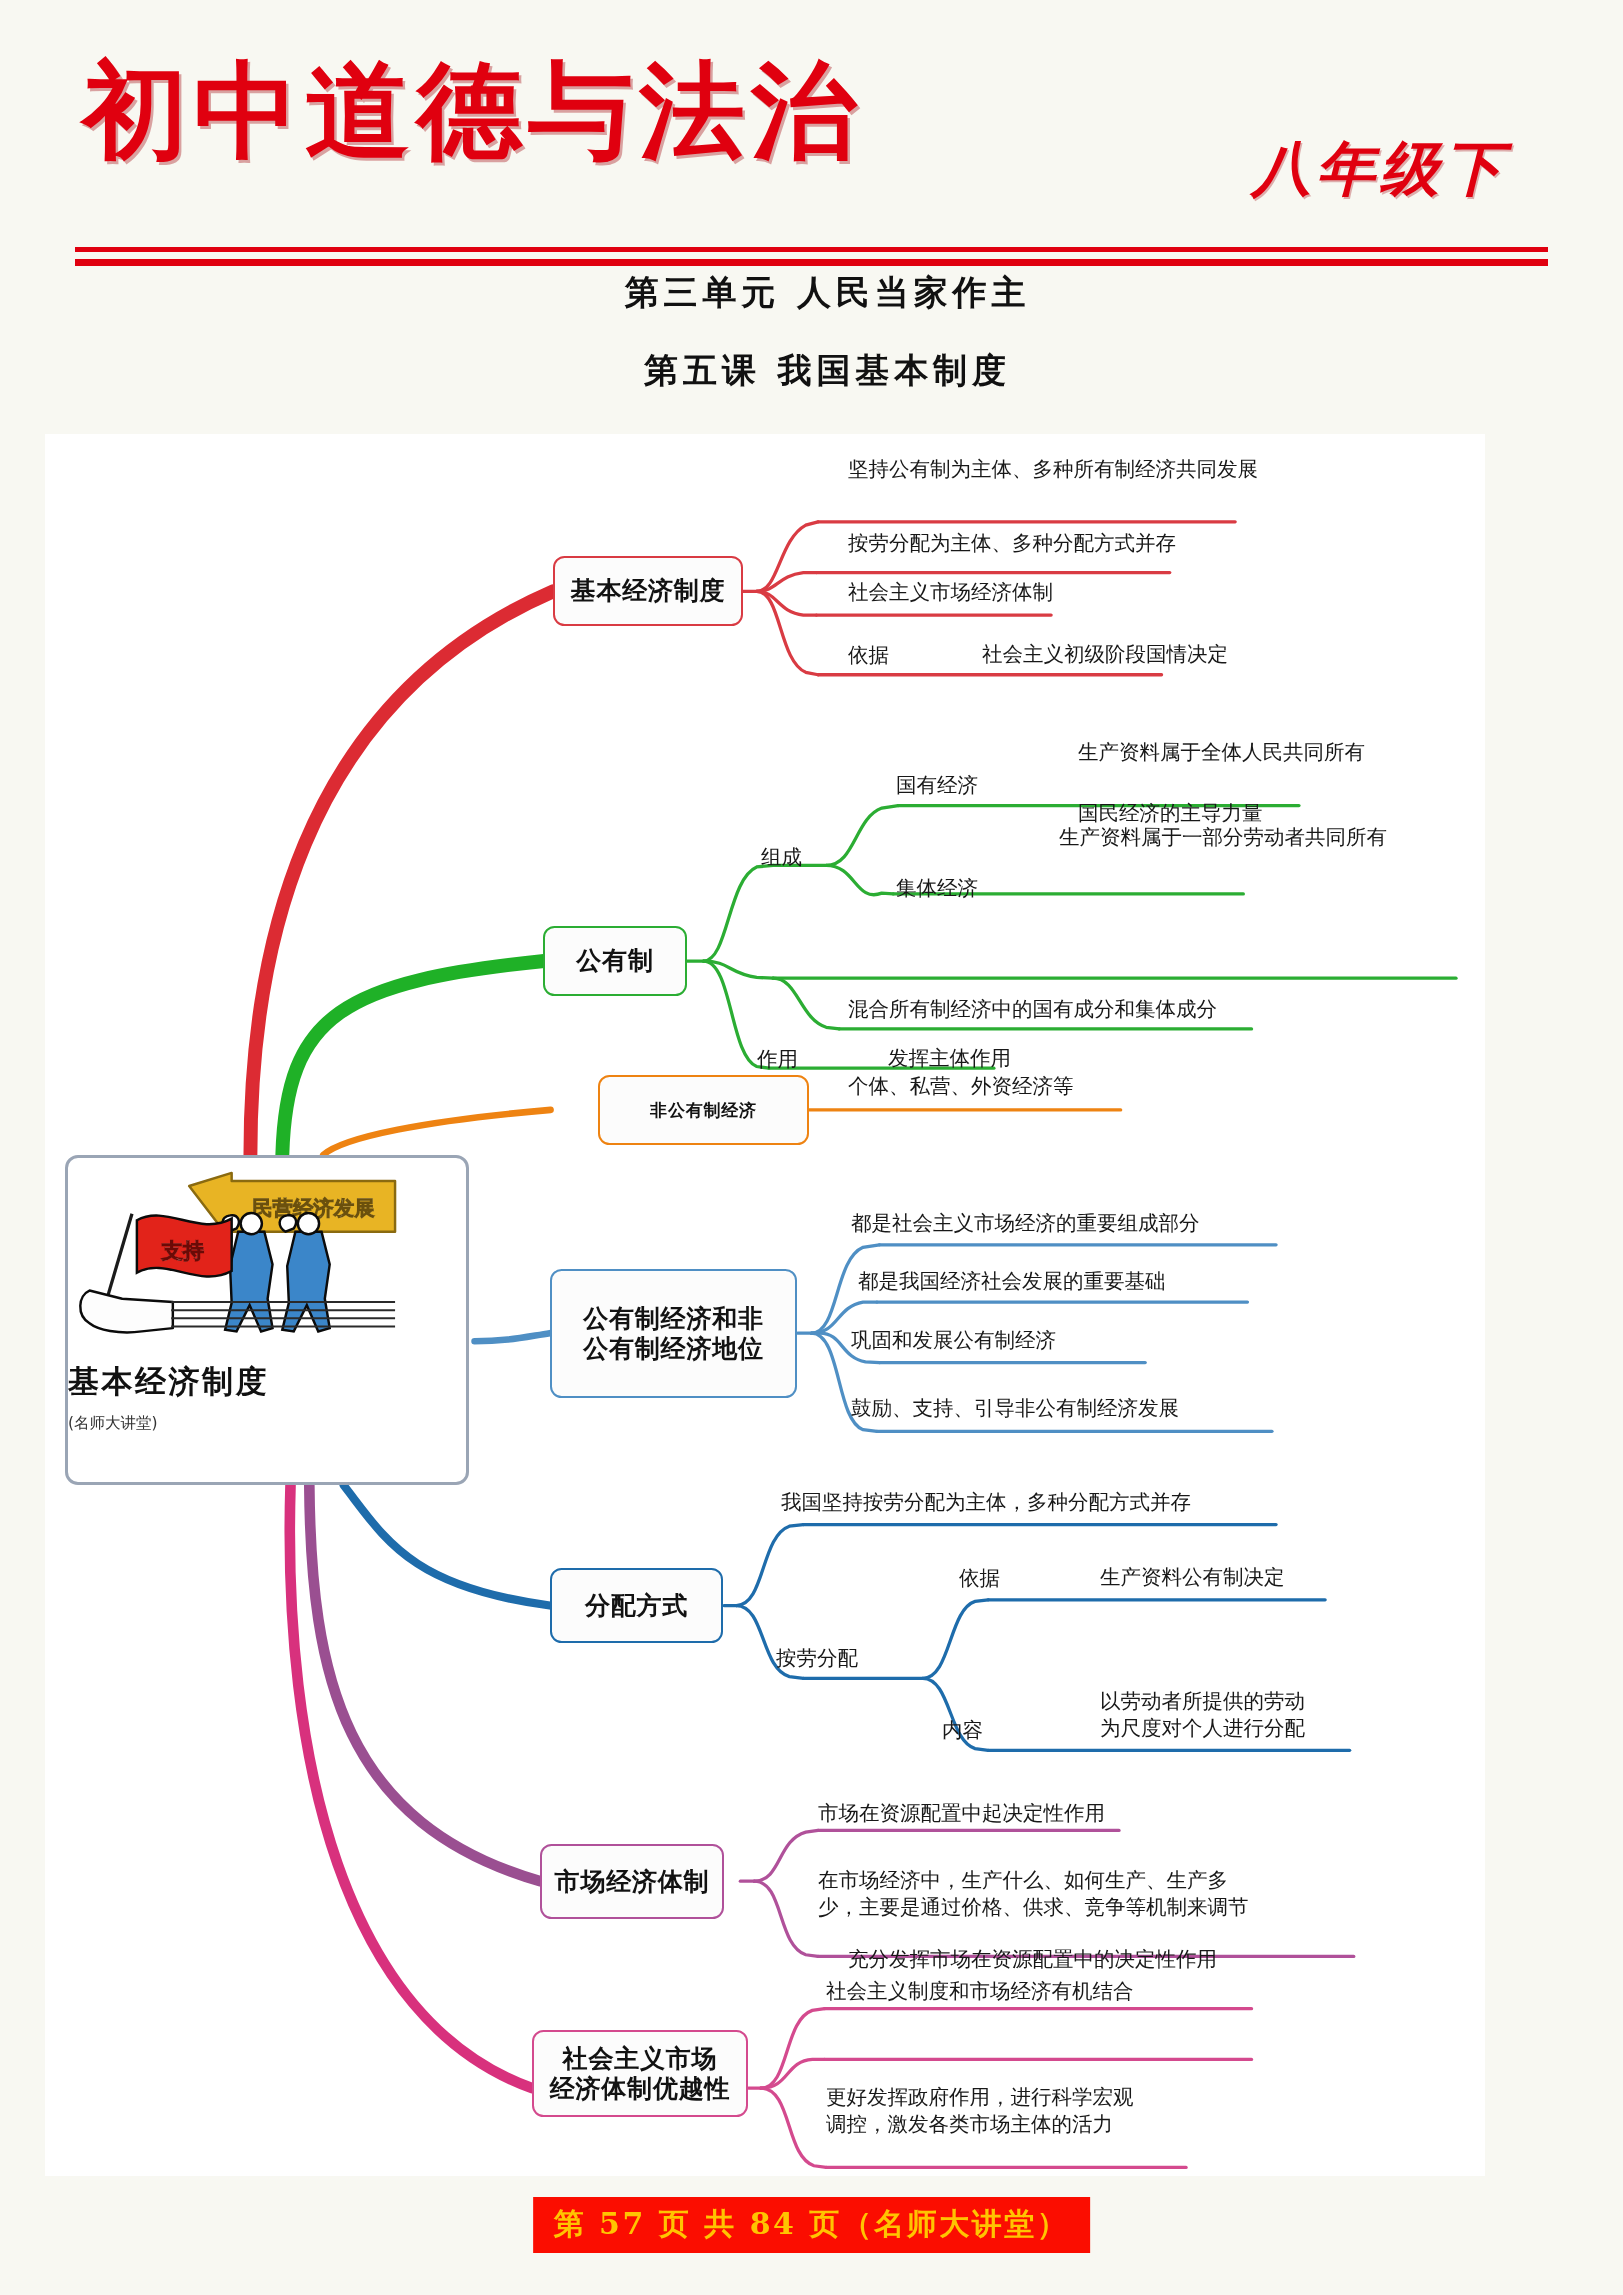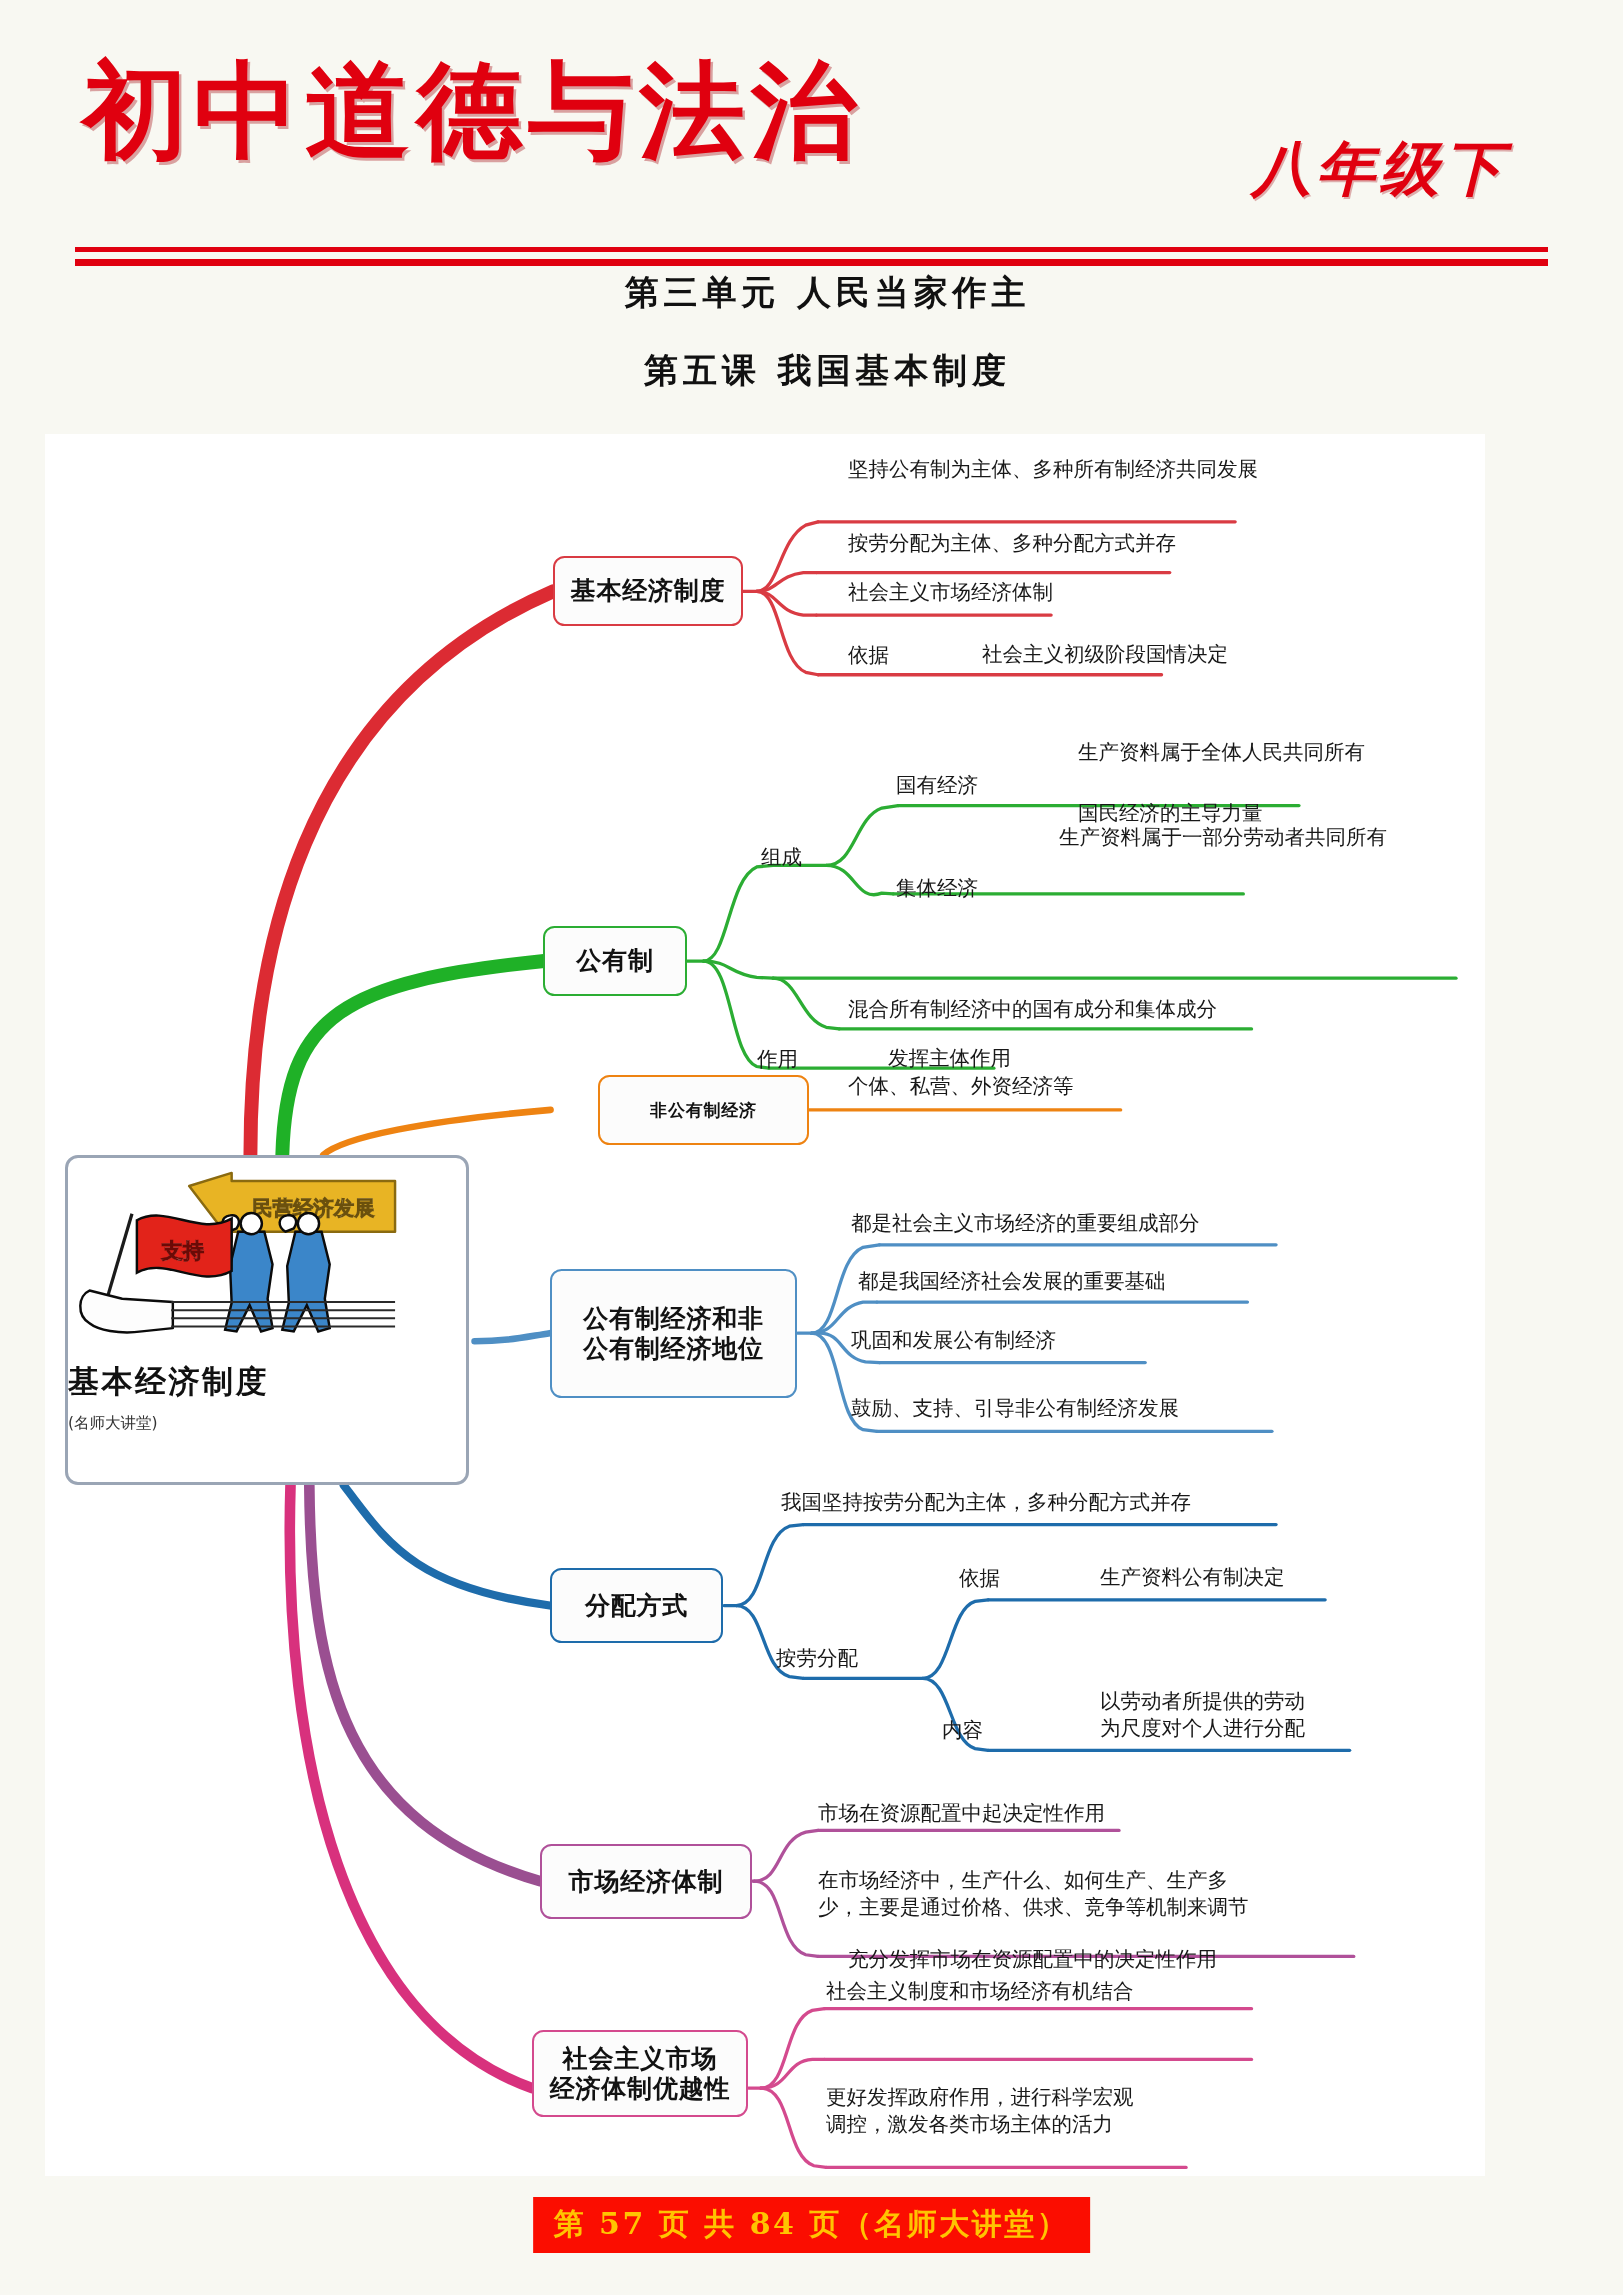--- a/index.html
+++ b/index.html
@@ -266,21 +266,21 @@
 
   <div class="node n-green" style="left:543px;top:926px;width:144px;height:70px;font-size:25px;">公有制</div>
 
   <div class="node n-orange" style="left:550px;top:1075px;width:211px;height:70px;font-size:17px;margin-left:48px;">非公有制经济</div>
 
   <div class="node n-blue" style="left:550px;top:1269px;width:247px;height:129px;font-size:25px;white-space:pre-line;">公有制经济和非
 公有制经济地位</div>
 
   <div class="node n-navy" style="left:550px;top:1568px;width:173px;height:75px;font-size:25px;">分配方式</div>
 
-  <div class="node n-purple" style="left:540px;top:1844px;width:212px;height:75px;font-size:25px;">市场经济体制</div>
+  <div class="node n-purple" style="left:540px;top:1844px;width:184px;height:75px;font-size:25px;">市场经济体制</div>
 
   <div class="node n-pink" style="left:532px;top:2030px;width:216px;height:87px;font-size:25px;white-space:pre-line;">社会主义市场
 经济体制优越性</div>
 
   <div class="leaf" style="left:848px;top:456px;">坚持公有制为主体、多种所有制经济共同发展</div>
   <div class="leaf" style="left:848px;top:530px;">按劳分配为主体、多种分配方式并存</div>
   <div class="leaf" style="left:848px;top:579px;">社会主义市场经济体制</div>
   <div class="mid" style="left:848px;top:641px;">依据</div>
   <div class="leaf" style="left:982px;top:641px;">社会主义初级阶段国情决定</div>
 

